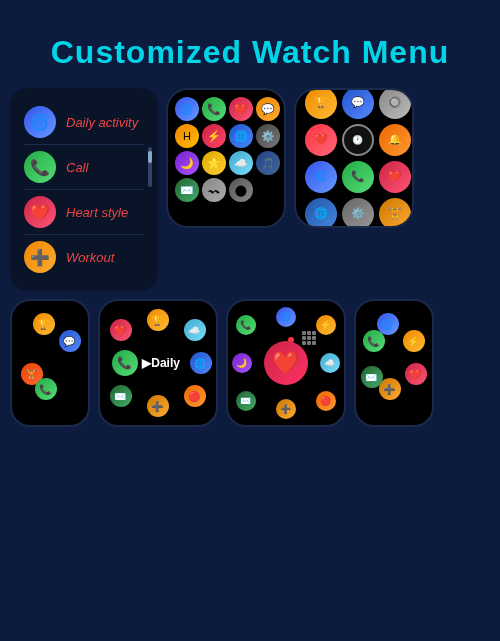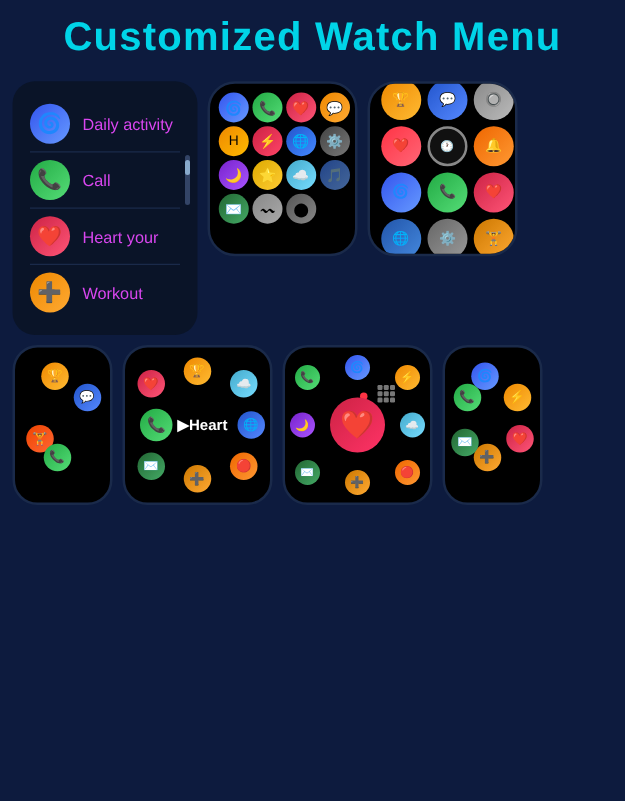--- a/index.html
+++ b/index.html
@@ -7,21 +7,21 @@
       width: 500px;
       height: 641px;
       background: #0d1b3e;
       font-family: 'Arial', sans-serif;
       overflow: hidden;
       position: relative;
     }
 
     .header {
       text-align: center;
-      padding: 12px 10px 8px;
+      padding: 35px 10px 8px;
     }
     .header-title {
       font-size: 32px;
       font-weight: 900;
       color: #00d4e8;
       letter-spacing: 1px;
       line-height: 1.1;
     }
     .header-subtitle {
       font-size: 22px;
@@ -72,22 +72,23 @@
       height: 32px;
       border-radius: 50%;
       display: flex;
       align-items: center;
       justify-content: center;
       font-size: 16px;
       flex-shrink: 0;
     }
     .watch-list-item .item-label {
       font-size: 13px;
-      color: #d946ef;
+      color: #ef4444;
       font-weight: 500;
+      font-style: italic;
     }
     .scroll-indicator {
       position: absolute;
       right: -8px;
       top: 50%;
       transform: translateY(-50%);
       width: 4px;
       height: 40px;
       background: #334466;
       border-radius: 2px;
@@ -165,21 +166,21 @@
     </div>
     <div class="watch-list-item">
       <div class="icon-circle" style="background: linear-gradient(135deg,#22aa44,#55dd77);">📞</div>
       <span class="item-label">Call</span>
       <div class="scroll-indicator">
         <div class="scroll-thumb"></div>
       </div>
     </div>
     <div class="watch-list-item">
       <div class="icon-circle" style="background: linear-gradient(135deg,#cc2244,#ff5577);">❤️</div>
-      <span class="item-label">Heart your</span>
+      <span class="item-label">Heart style</span>
     </div>
     <div class="watch-list-item">
       <div class="icon-circle" style="background: linear-gradient(135deg,#ee8800,#ffaa33);">➕</div>
       <span class="item-label">Workout</span>
     </div>
   </div>
 
   <div class="row1-watches">
 
     <div class="watch-screen watch-screen-1">
@@ -249,21 +250,21 @@
       <div style="position:absolute;top:8px;left:50%;transform:translateX(-50%);width:22px;height:22px;border-radius:50%;background:linear-gradient(135deg,#ee8800,#ffbb33);display:flex;align-items:center;justify-content:center;font-size:10px;">🏆</div>
       <div style="position:absolute;top:18px;right:10px;width:22px;height:22px;border-radius:50%;background:linear-gradient(135deg,#44aacc,#77ddff);display:flex;align-items:center;justify-content:center;font-size:10px;">☁️</div>
       <div style="position:absolute;top:18px;left:10px;width:22px;height:22px;border-radius:50%;background:linear-gradient(135deg,#cc2244,#ff5577);display:flex;align-items:center;justify-content:center;font-size:10px;">❤️</div>
       <div style="position:absolute;top:50%;right:4px;transform:translateY(-50%);width:22px;height:22px;border-radius:50%;background:linear-gradient(135deg,#2255cc,#5588ff);display:flex;align-items:center;justify-content:center;font-size:10px;">🌐</div>
       <div style="position:absolute;bottom:18px;right:10px;width:22px;height:22px;border-radius:50%;background:linear-gradient(135deg,#ee6600,#ff9933);display:flex;align-items:center;justify-content:center;font-size:10px;">🔴</div>
       <div style="position:absolute;bottom:8px;left:50%;transform:translateX(-50%);width:22px;height:22px;border-radius:50%;background:linear-gradient(135deg,#cc7700,#ffaa33);display:flex;align-items:center;justify-content:center;font-size:10px;">➕</div>
       <div style="position:absolute;bottom:18px;left:10px;width:22px;height:22px;border-radius:50%;background:linear-gradient(135deg,#226633,#44aa66);display:flex;align-items:center;justify-content:center;font-size:10px;">✉️</div>
 
       <div style="position:absolute;top:50%;left:12px;transform:translateY(-50%);display:flex;align-items:center;gap:4px;">
         <div style="width:26px;height:26px;border-radius:50%;background:linear-gradient(135deg,#22aa44,#55dd77);display:flex;align-items:center;justify-content:center;font-size:12px;">📞</div>
-        <span style="color:white;font-size:12px;font-weight:600;">▶Heart</span>
+        <span style="color:white;font-size:12px;font-weight:600;">▶Daily</span>
       </div>
     </div>
   </div>
 
   <div style="width:120px;height:128px;background:#000;border-radius:20px;overflow:hidden;border:2px solid #1a2a4a;position:relative;flex-shrink:0;">
     <div style="position:relative;width:100%;height:100%;">
 
       <div style="position:absolute;top:50%;left:50%;transform:translate(-50%,-50%);width:44px;height:44px;border-radius:50%;background:linear-gradient(135deg,#cc2244,#ff3366);display:flex;align-items:center;justify-content:center;font-size:22px;z-index:2;">❤️</div>
 
       <div style="position:absolute;top:6px;left:50%;transform:translateX(-50%);width:20px;height:20px;border-radius:50%;background:linear-gradient(135deg,#3355ee,#6699ff);display:flex;align-items:center;justify-content:center;font-size:9px;">🌀</div>

